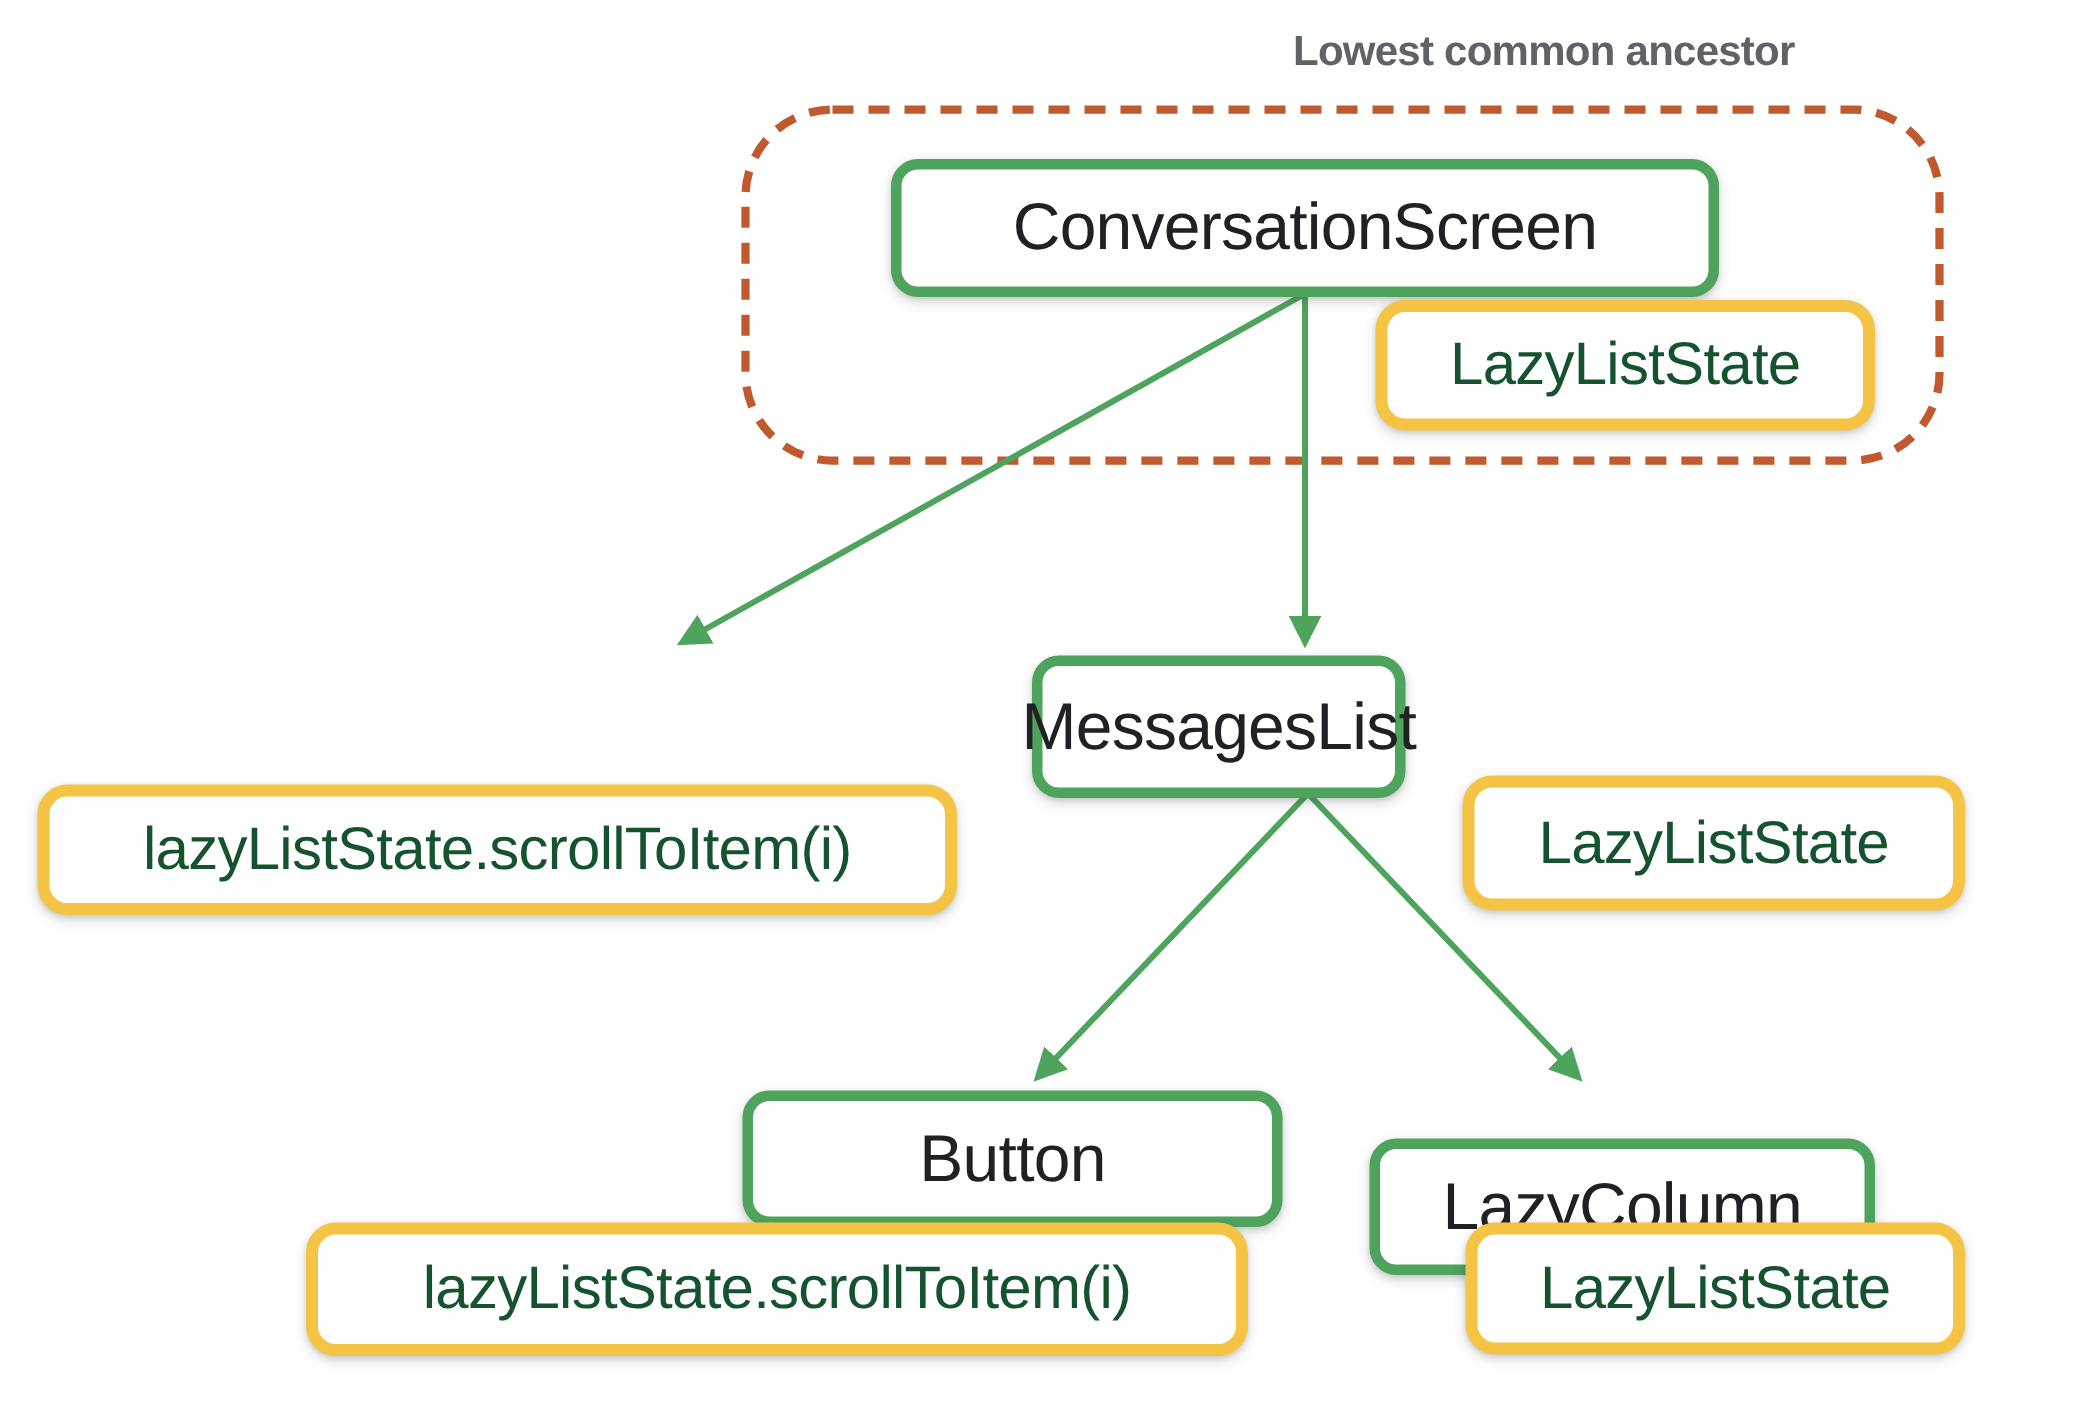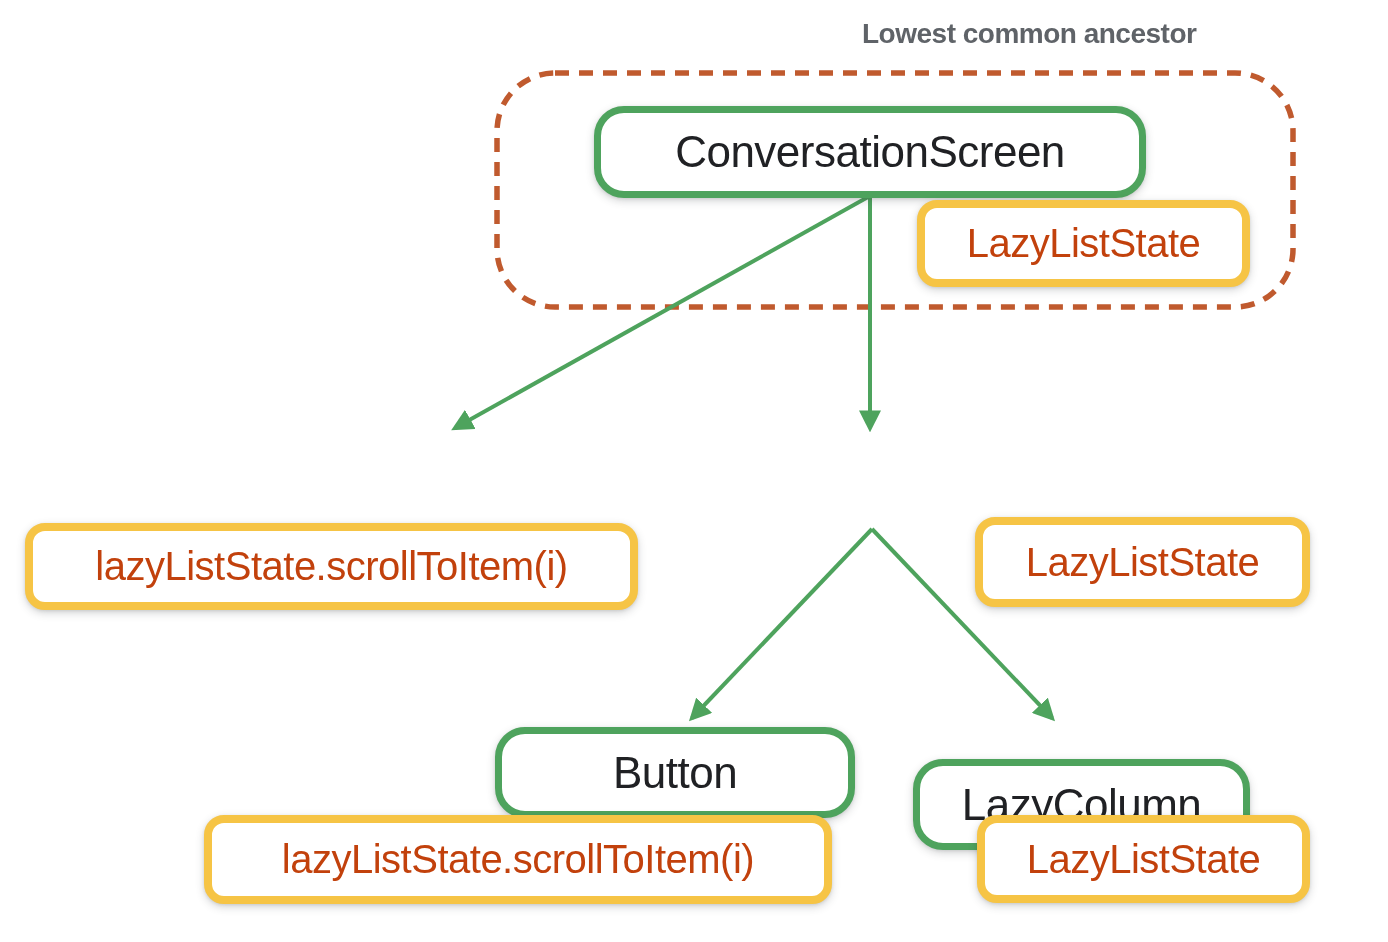--- a/index.html
+++ b/index.html
@@ -40,29 +40,29 @@
     background: #ffffff;
     display: flex;
     align-items: center;
     justify-content: center;
     white-space: nowrap;
     z-index: 2;
     box-shadow: 0 3px 8px rgba(60,64,67,0.22), 0 1px 3px rgba(60,64,67,0.12);
   }
   .composable {
     border: 7px solid #4ea35d;
-    border-radius: 30px;
+    border-radius: 18px;
     color: #202124;
     font-size: 44px;
     letter-spacing: -0.5px;
   }
   .state {
     border: 8px solid #f6c445;
     border-radius: 20px;
-    color: #c2410c;
+    color: #14532d;
     font-size: 40px;
     letter-spacing: -0.5px;
     z-index: 3;
     text-align: right;
   }
   
   .pos-conversation { left: 594px; top: 106px; width: 552px; height: 92px; }
   .pos-state-top    { left: 917px; top: 200px; width: 333px; height: 87px; }
   .pos-userinput    { left: 300px; top: 433px; width: 333px; height: 92px; }
   .pos-call-left    { left:  25px; top: 523px; width: 613px; height: 87px; }
@@ -98,20 +98,21 @@
     <line x1="872" y1="529" x2="1052" y2="718" stroke="#4ea35d" stroke-width="4" marker-end="url(#arrowhead)"></line>
   </svg>
 
   <div class="node composable pos-conversation">ConversationScreen</div>
 
   <div class="node state pos-state-top">LazyListState</div>
 
 
   <div class="node state pos-call-left">lazyListState.scrollToItem(i)</div>
 
+  <div class="node composable pos-messageslist">MessagesList</div>
 
   <div class="node state pos-state-mid">LazyListState</div>
 
   <div class="node composable pos-button">Button</div>
 
   <div class="node state pos-call-bottom">lazyListState.scrollToItem(i)</div>
 
   <div class="node composable pos-lazycolumn">LazyColumn</div>
 
   <div class="node state pos-state-bottom">LazyListState</div>

